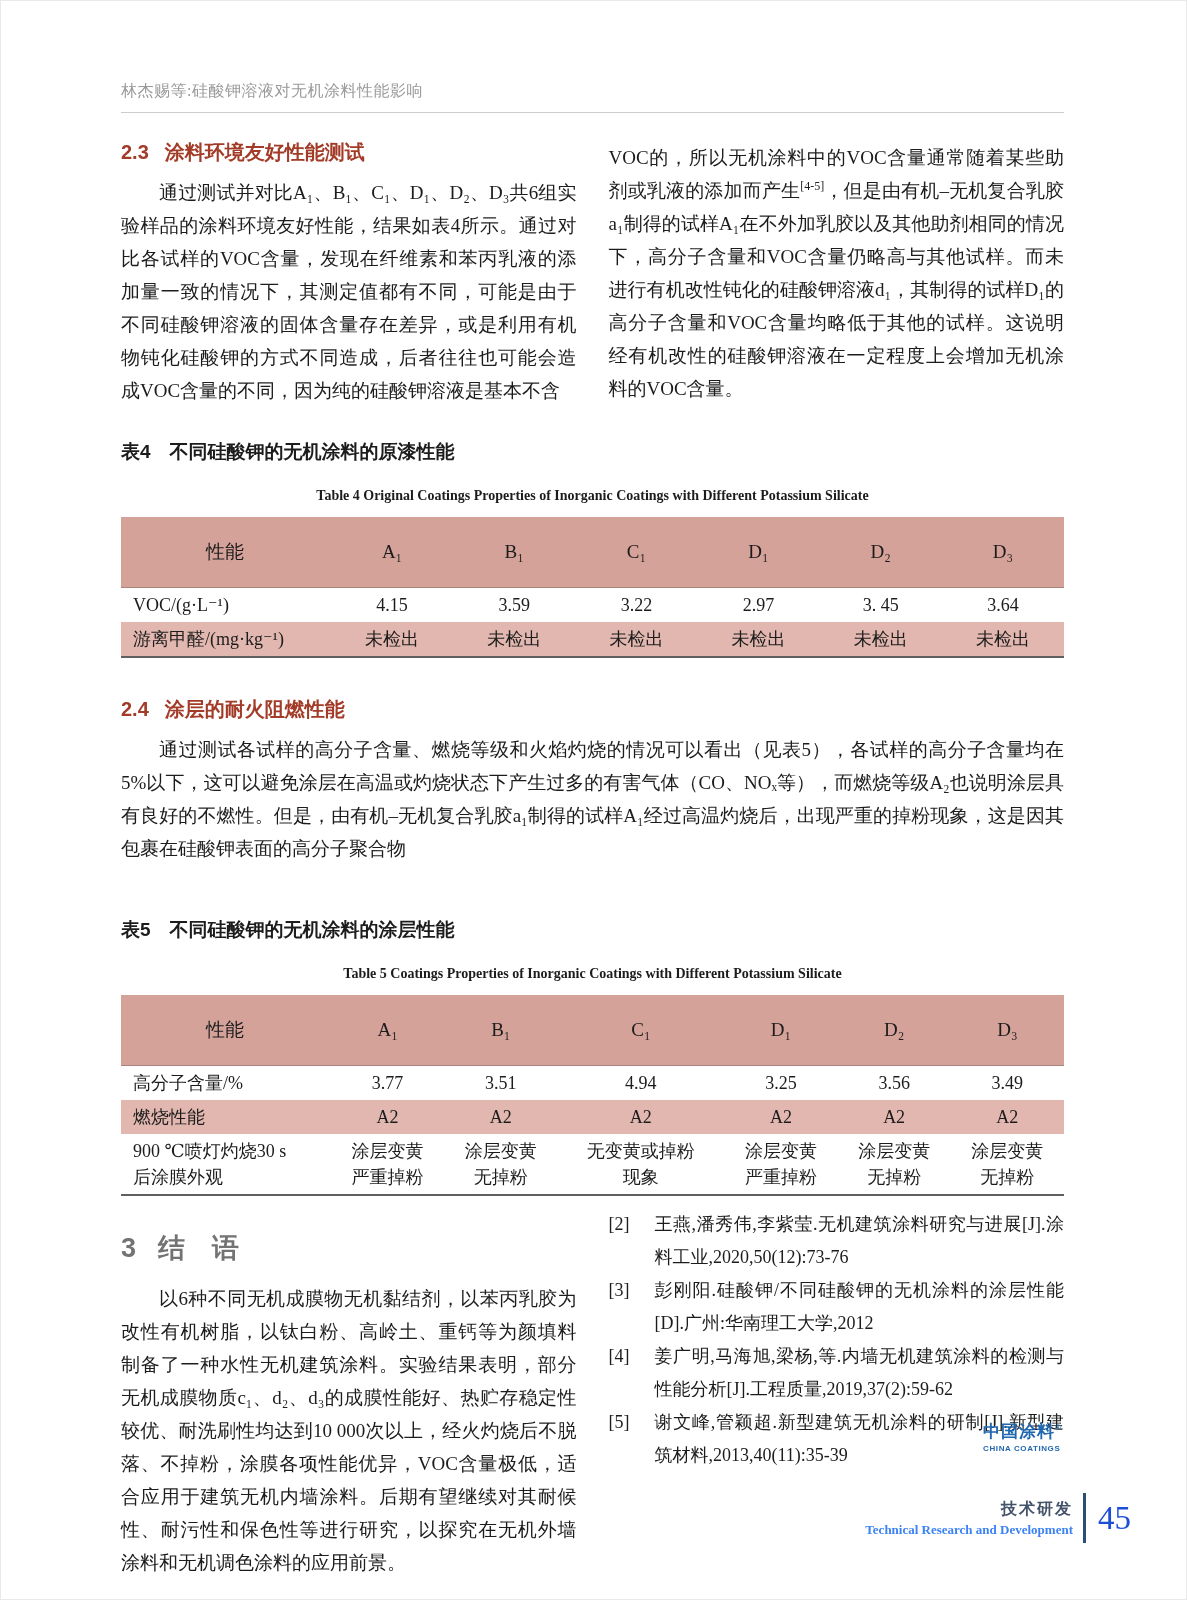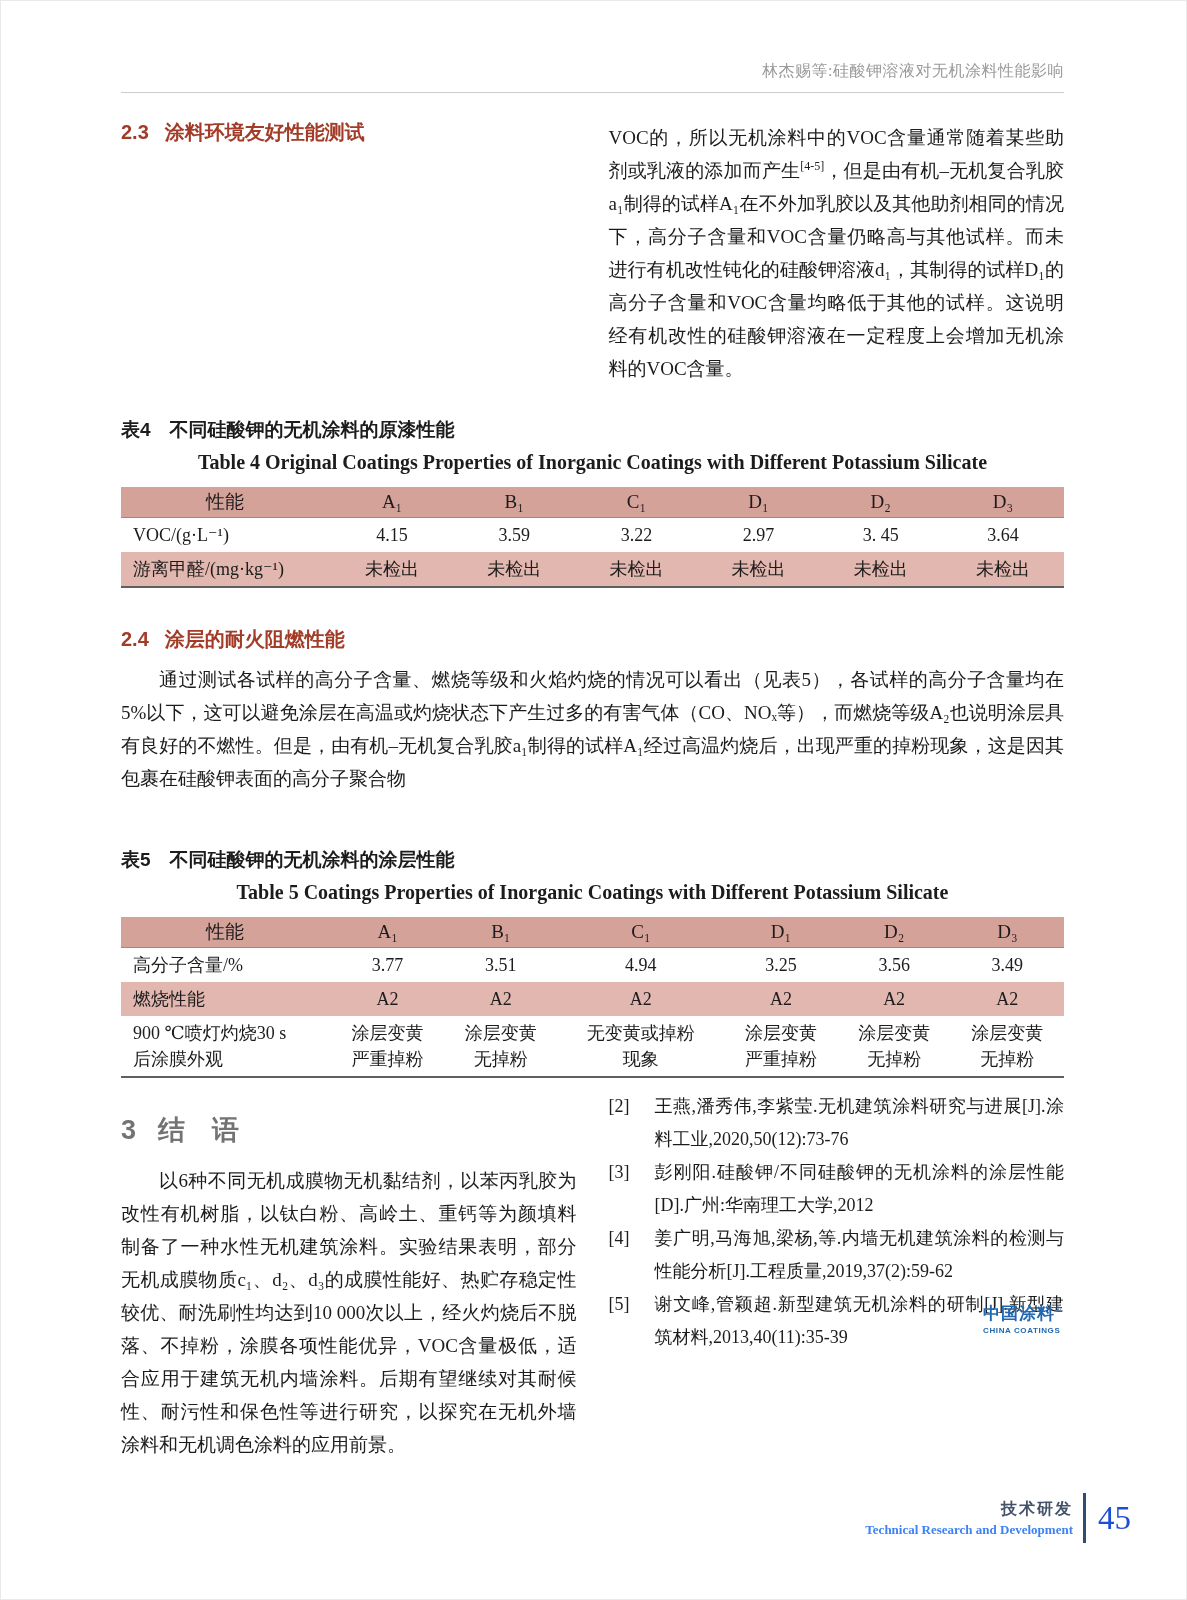--- a/index.html
+++ b/index.html
@@ -9,22 +9,21 @@
     margin:0 auto;
     background:#ffffff;
     border:1px solid #e9e9e9;
     box-sizing:border-box;
     font-family:"Liberation Serif","DejaVu Serif",serif;
     color:#1c1c1c;
     overflow:hidden;
   }
   .content { margin:0 122px 0 120px; }
   .running-head {
-    padding-top:60px;
-    text-align:right;
+    padding-top:80px;
     font-size:16px;
     color:#9a9a9a;
     letter-spacing:0.5px;
   }
   .head-rule { border:none; border-top:1px solid #cccccc; margin:10px 0 0 0; }
 
   .two-col { display:flex; gap:32px; }
   .col { flex:1; min-width:0; }
 
   .sec-heading {
@@ -52,43 +51,43 @@
   .table-block { margin-top:32px; }
   .tbl-title-cn {
     text-align:left;
     font-family:"Liberation Sans","DejaVu Sans",sans-serif;
     font-weight:bold;
     font-size:19px;
   }
   .tbl-title-en {
     text-align:center;
     font-weight:bold;
-    font-size:20px;
-    margin-top:8px;
+    font-size:14px;
+    margin-top:23px;
   }
   table.data {
     width:100%;
     border-collapse:collapse;
     margin-top:13px;
     font-size:18px;
     border-bottom:2px solid #5f5f5f;
   }
   table.data th, table.data td {
     font-weight:normal;
     text-align:center;
     padding:4px 2px;
     white-space:pre-line;
     line-height:26px;
   }
   table.data col.c-label { width:210px; }
   table.data thead th {
     background:#d5a29a;
     font-size:19px;
     border-bottom:1px solid #a9837c;
-    padding:2px 2px;
+    padding:22px 2px;
   }
   table.data .lbl { text-align:left; padding-left:12px; }
   table.data thead th.lbl { text-align:center; padding-left:0; }
   table.data tr.stripe td { background:#e2b7af; }
 
   .s3-heading {
     font-family:"Liberation Sans","DejaVu Sans",sans-serif;
     font-weight:bold;
     font-size:27px;
     color:#737373;
@@ -149,20 +148,21 @@
 
   <div class="content">
     <div class="running-head">林杰赐等:硅酸钾溶液对无机涂料性能影响</div>
     <hr class="head-rule">
 
     <div class="two-col">
       <div class="col">
         <div class="sec-heading">
           <span class="sec-num">2.3</span><span>涂料环境友好性能测试</span>
         </div>
+        <p class="body-p indent">通过测试并对比A₁、B₁、C₁、D₁、D₂、D₃共6组实验样品的涂料环境友好性能，结果如表4所示。通过对比各试样的VOC含量，发现在纤维素和苯丙乳液的添加量一致的情况下，其测定值都有不同，可能是由于不同硅酸钾溶液的固体含量存在差异，或是利用有机物钝化硅酸钾的方式不同造成，后者往往也可能会造成VOC含量的不同，因为纯的硅酸钾溶液是基本不含</p>
       </div>
       <div class="col">
         <p class="body-p cont align-first"><span>VOC的，所以无机涂料中的VOC含量通常随着某些助剂或乳液的添加而产生</span><sup>[4-5]</sup><span>，但是由有机–无机复合乳胶a₁制得的试样A₁在不外加乳胶以及其他助剂相同的情况下，高分子含量和VOC含量仍略高与其他试样。而未进行有机改性钝化的硅酸钾溶液d₁，其制得的试样D₁的高分子含量和VOC含量均略低于其他的试样。这说明经有机改性的硅酸钾溶液在一定程度上会增加无机涂料的VOC含量。</span></p>
       </div>
     </div>
 
     <div class="table-block">
       <div class="tbl-title-cn">表4　不同硅酸钾的无机涂料的原漆性能</div>
       <div class="tbl-title-en">Table 4   Original Coatings Properties of Inorganic Coatings with Different Potassium Silicate</div>
       <table class="data">

